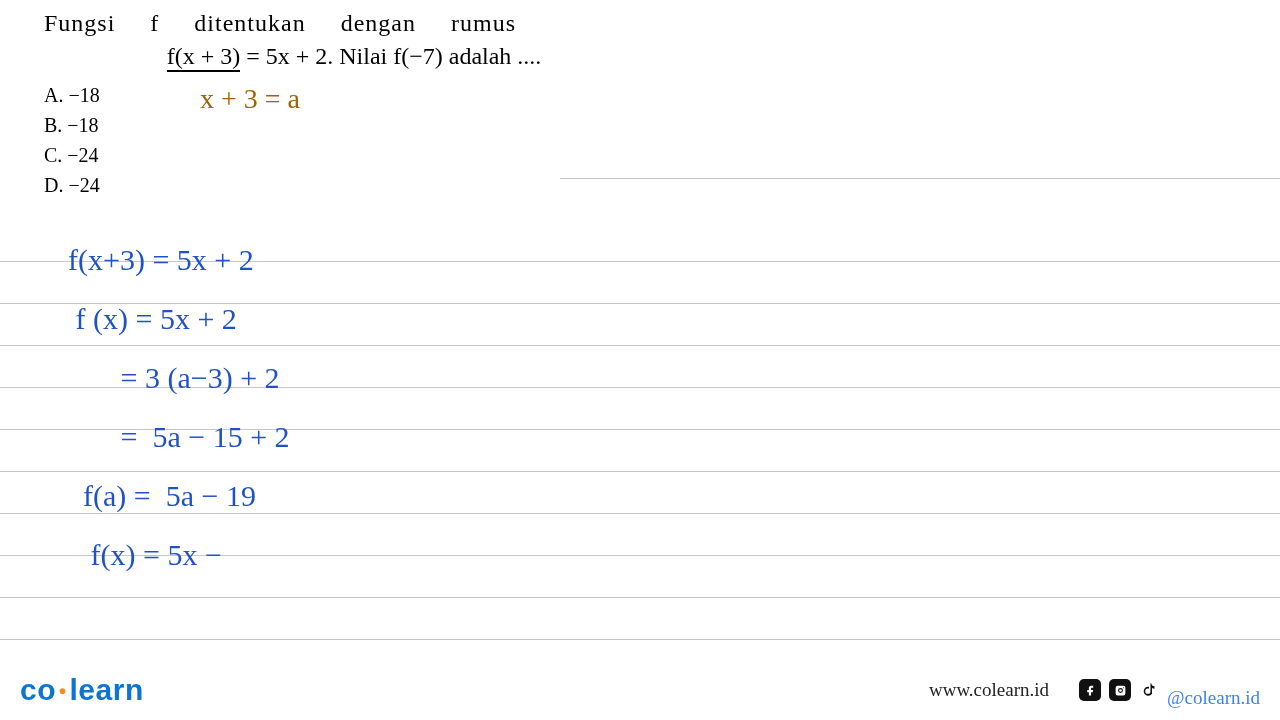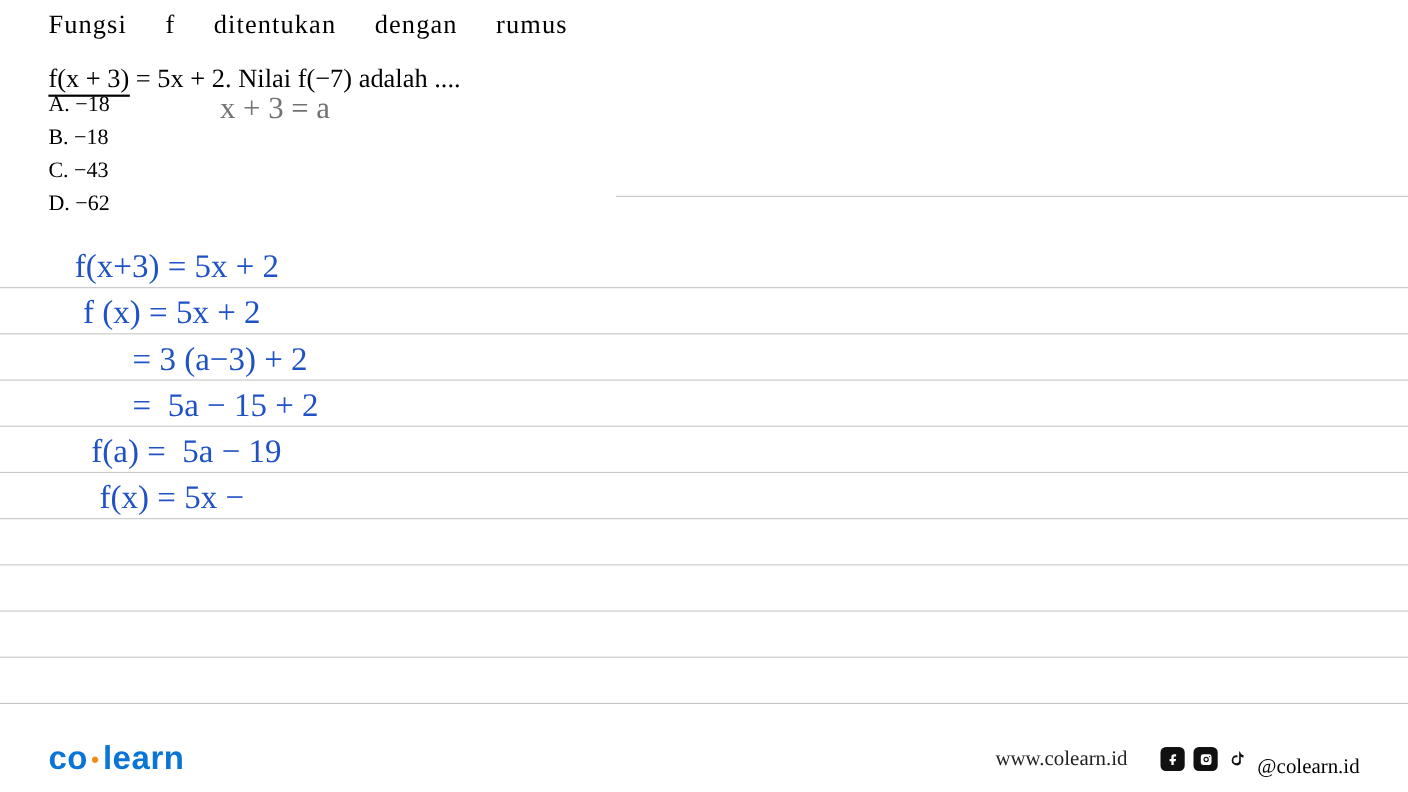--- a/index.html
+++ b/index.html
@@ -1,43 +1,43 @@
 <!DOCTYPE html>
 <html><head>
 <meta charset="utf-8">
 <style>
   * { margin: 0; padding: 0; box-sizing: border-box; }
   html, body { width: 1280px; height: 720px; background: #ffffff; font-family: Georgia, 'Times New Roman', serif; overflow: hidden; }
   .page { position: relative; width: 1280px; height: 720px; }
   .problem { position: absolute; left: 44px; top: 10px; width: 620px; }
   .problem .line1 { font-size: 24px; letter-spacing: 1px; color: #000; }
   .problem .line1 span.w { display: inline-block; }
-  .problem .line2 { font-size: 24px; color: #000; margin-top: 22px; }
+  .problem .line2 { font-size: 24px; color: #000; margin-top: 6px; text-align: center; }
   .problem .line2 .uline { border-bottom: 2px solid #000; padding-bottom: 1px; }
   .options { position: absolute; left: 44px; top: 80px; font-size: 20px; color: #000; line-height: 1.5; }
   .options .opt { margin-bottom: 0px; }
-  .hw-top { position: absolute; left: 200px; top: 80px; font-family: 'Segoe Script', 'Comic Sans MS', cursive; color: #737373; font-size: 28px; line-height: 1.35; }
+  .hw-top { position: absolute; left: 200px; top: 80px; font-family: 'Segoe Script', 'Comic Sans MS', cursive; color: #a16207; font-size: 28px; line-height: 1.35; }
   .ruled { position: absolute; left: 0; top: 220px; width: 1280px; }
   .ruled .rule { height: 42px; border-bottom: 1.5px solid #c7c7c7; }
   .short-rule { position: absolute; left: 560px; top: 178px; width: 720px; border-bottom: 1.5px solid #c7c7c7; }
   .work { position: absolute; left: 68px; top: 222px; font-family: 'Segoe Script', 'Comic Sans MS', cursive; color: #1f52c5; font-size: 30px; line-height: 42px; }
-  .work .l { height: 42px; display: flex; align-items: baseline; white-space: pre; }
-  .footer { position: absolute; left: 0; bottom: 0; width: 1280px; height: 60px; display: flex; align-items: center; padding: 0 44px; }
+  .work .l { height: 42px; display: flex; align-items: baseline; white-space: pre; margin-top: 17px; }
+  .footer { position: absolute; left: 0; bottom: 0; width: 1280px; height: 60px; display: flex; align-items: center; padding: 0 20px; }
   .brand { font-family: Arial, Helvetica, sans-serif; font-weight: 600; font-size: 30px; letter-spacing: 0.5px; }
   .brand .co { color: #0b75d6; }
   .brand .dot { color: #f28c1c; font-size: 20px; position: relative; top: -2px; padding: 0 3px; }
   .brand .learn { color: #0b75d6; }
   .foot-right { margin-left: auto; display: flex; align-items: center; gap: 30px; font-family: Liberation Serif, serif; color: #222; font-size: 19px; }
   .url { color: #222; }
   .social { display: flex; align-items: center; gap: 8px; }
   .ico-box { width: 22px; height: 22px; border-radius: 5px; background: #111; display: flex; align-items: center; justify-content: center; }
   .ico-box svg { width: 13px; height: 13px; fill: #fff; }
   .ico-note { width: 20px; height: 22px; display: flex; align-items: center; justify-content: center; }
   .ico-note svg { width: 18px; height: 20px; fill: #111; }
-  .handle { color: #000000; margin-top: 16px; }
+  .handle { color: #3b82f6; margin-top: 16px; }
 </style>
 </head>
 <body>
 
 <div class="page">
 
   <div class="problem">
     <div class="line1">
       <span class="w">Fungsi</span>&nbsp;&nbsp;&nbsp;&nbsp;
       <span class="w">f</span>&nbsp;&nbsp;&nbsp;&nbsp;
@@ -46,22 +46,22 @@
       <span class="w">rumus</span>
     </div>
     <div class="line2">
       <span class="uline">f(x + 3)</span><span> = 5x + 2.  Nilai  f(−7)  adalah ....</span>
     </div>
   </div>
 
   <div class="options">
     <div class="opt">A.  −18</div>
     <div class="opt">B.  −18</div>
-    <div class="opt">C.  −43</div>
-    <div class="opt">D.  −62</div>
+    <div class="opt">C.  −24</div>
+    <div class="opt">D.  −24</div>
   </div>
 
   <div class="hw-top">
     <div>x + 3 = a</div>
   </div>
 
   <div class="short-rule"></div>
 
   <div class="ruled">
     <div class="rule"></div>

